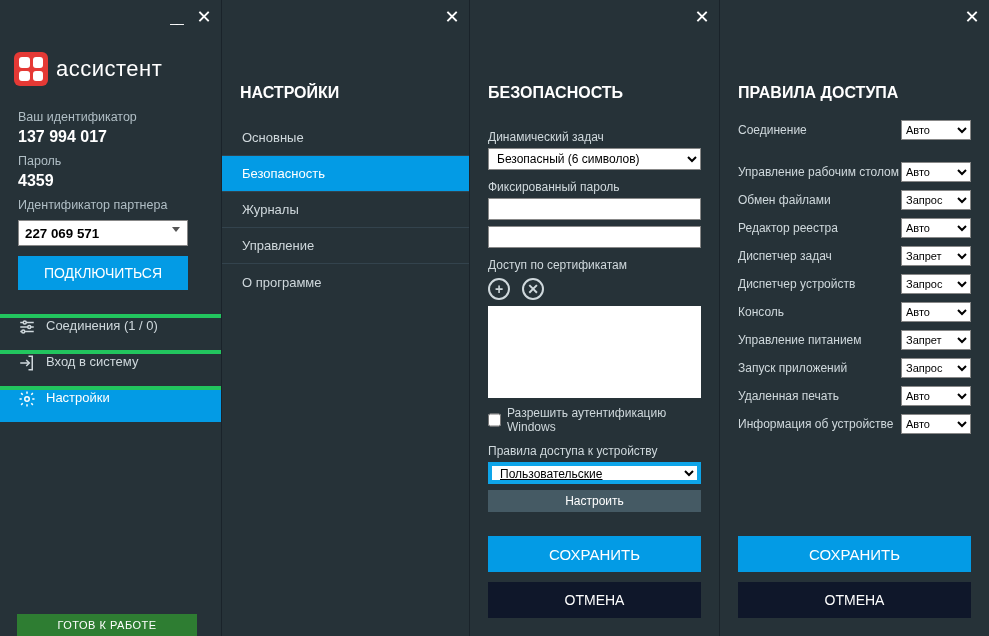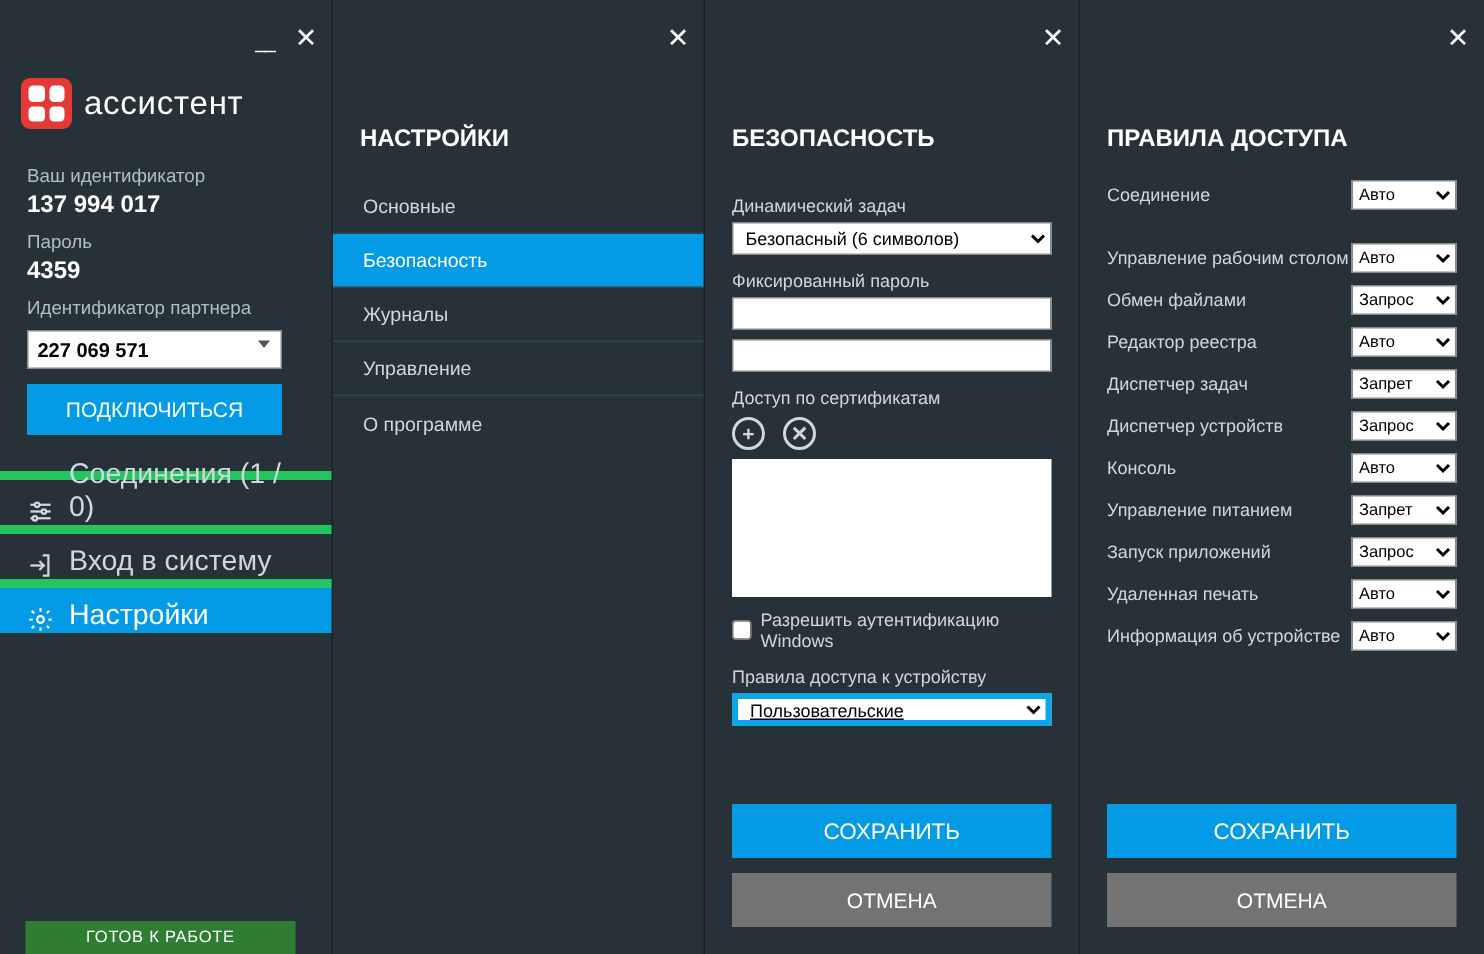--- a/index.html
+++ b/index.html
@@ -21,21 +21,21 @@
   }
   .pmain   { width: 222px; }
   .pset    { width: 248px; }
   .psec    { width: 250px; }
   .pacc    { width: 269px; border-right: none; }
 
   .titlebar {
     height: 34px;
     display: flex;
     justify-content: flex-end;
-    align-items: flex-end;
+    align-items: center;
     padding: 0 8px;
     gap: 10px;
   }
   .tb-btn {
     color: #fff;
     font-size: 18px;
     line-height: 1;
     cursor: pointer;
     user-select: none;
     width: 18px;
@@ -96,28 +96,28 @@
     background: #039be5;
     color: #fff;
     border: none;
     font-size: 14px;
     margin-top: 10px;
     cursor: pointer;
   }
 
   .nav-list { margin-top: 18px; }
   .nav-item {
-    display: flex; align-items: flex-end;
+    display: flex; align-items: flex-start;
     gap: 10px;
     padding: 0 18px;
     height: 36px;
     color: #cfd8dc;
-    border-top: 6px solid #22c55e;
+    border-top: 4px solid #22c55e;
     cursor: pointer;
-    font-size: 19px;
+    font-size: 13px;
   }
   .nav-item.active { background: #039be5; color: #fff; }
   .nav-icon svg { width: 18px; height: 18px; display:block; }
 
   .status-bar {
     position: absolute; left: 17px; bottom: 0;
     width: 180px; height: 22px;
     background: #2e7d32;
     color: #fff;
     font-size: 11px;
@@ -184,21 +184,21 @@
     padding: 0 18px 18px 18px;
     margin-top: auto;
   }
   .btn-save {
     width:100%; height:36px;
     background:#039be5; color:#fff;
     border:none; font-size:15px; cursor:pointer;
   }
   .btn-cancel{
     width:100%; height:36px;
-    background:#737373; color:#fff;
+    background:#0f172a; color:#fff;
     border:none; font-size:14px; cursor:pointer;
     margin-top:10px;
   }
 
   .acc-body { padding: 0 18px; flex:1; }
   .acc-row {
     display:flex; align-items:center; justify-content:space-between;
     margin-top: 8px;
   }
   .acc-row .lbl { font-size:12px; color:#cfd8dc; }
@@ -325,20 +325,21 @@
 
     <label class="chkrow">
       <input type="checkbox" style="">
       <span>Разрешить аутентификацию Windows</span>
     </label>
 
     <div class="field-label">Правила доступа к устройству</div>
     <select class="sel" style="border:4px solid #0ea5e9;text-decoration:underline;">
       <option>Пользовательские</option>
     </select>
+    <button class="btn-configure">Настроить</button>
   </div>
 
   <div class="footer-btns">
     <button class="btn-save">СОХРАНИТЬ</button>
     <button class="btn-cancel">ОТМЕНА</button>
   </div>
 </div>
 
 <div class="panel pacc">
   <div class="titlebar">

